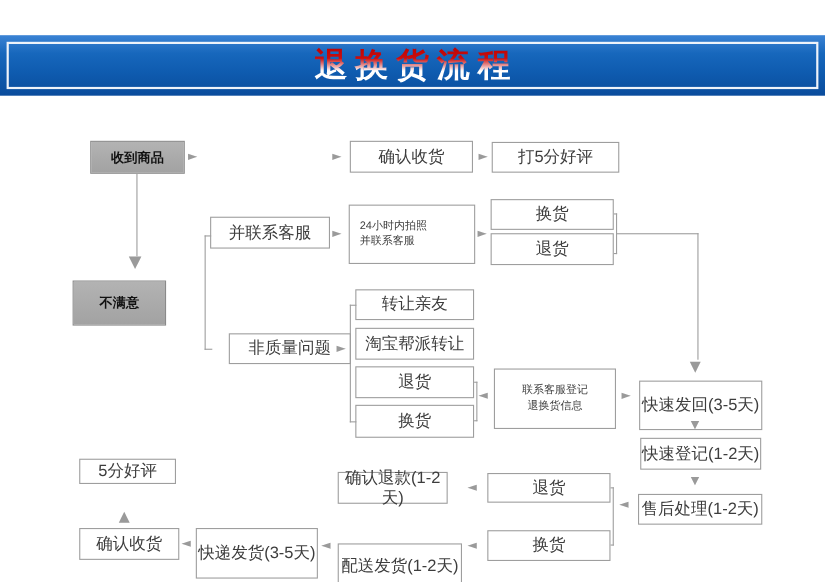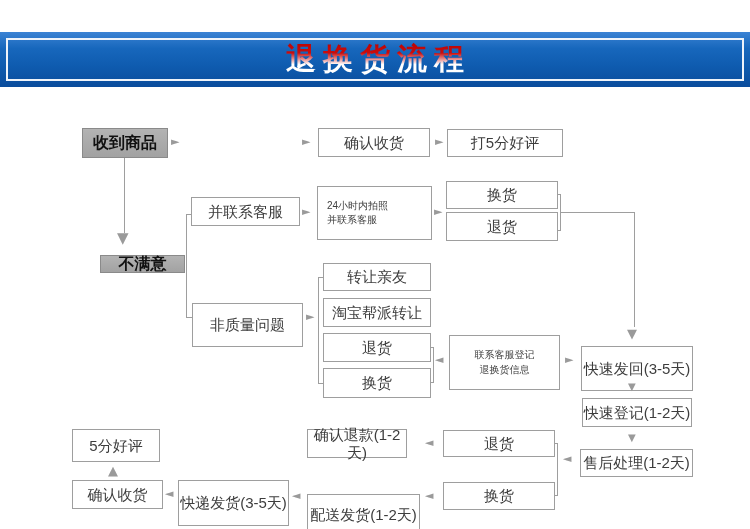--- a/index.html
+++ b/index.html
@@ -29,21 +29,21 @@
     }
   }
   
   .node {
     position:absolute; background:#ffffff; border:1px solid #9e9e9e;
     display:flex; align-items:center; justify-content:center;
     font-size:15px; color:#3d3d3d; text-align:center; line-height:1.2;
   }
   .node.gray {
     background:linear-gradient(180deg,#b3b3b3 0%,#a2a2a2 100%);
-    border:1px solid #8a8a8a; color:#111111; font-weight:bold; font-size:16px;
+    border:1px solid #8a8a8a; color:#111111; font-weight:bold; font-size:12px;
   }
   .node.two { white-space:pre-line; line-height:1.45; font-size:10px; }
   .node.alignleft { justify-content:flex-start; text-align:left; padding-left:9px; }
   
   .ln { position:absolute; background:#9e9e9e; }
   .arr {
     position:absolute; color:#9a9a9a; font-size:11px; line-height:1;
     font-family:"DejaVu Sans",sans-serif;
   }
   .arr.big { font-size:15px; }
@@ -58,46 +58,46 @@
 <div class="stage">
 
   <div class="banner">
     <div class="banner-title">退换货流程</div>
   </div>
 
   <div class="node gray" style="left:82px;top:98px;width:86px;height:30px">收到商品</div>
   <div class="node" style="left:318px;top:98px;width:112px;height:29px">确认收货</div>
   <div class="node" style="left:447px;top:99px;width:116px;height:28px">打5分好评</div>
 
-  <div class="node gray" style="left:100px;top:225px;width:85px;height:18px">不满意</div>
+  <div class="node gray" style="left:66px;top:225px;width:85px;height:41px">不满意</div>
   <div class="node" style="left:191px;top:167px;width:109px;height:29px">并联系客服</div>
   <div class="node two alignleft" style="left:317px;top:156px;width:115px;height:54px">24小时内拍照
 并联系客服</div>
   <div class="node" style="left:446px;top:151px;width:112px;height:28px">换货</div>
   <div class="node" style="left:446px;top:182px;width:112px;height:29px">退货</div>
-  <div class="node" style="left:192px;top:273px;width:111px;height:44px">非质量问题</div>
+  <div class="node" style="left:208px;top:273px;width:111px;height:28px">非质量问题</div>
 
   <div class="node" style="left:323px;top:233px;width:108px;height:28px">转让亲友</div>
   <div class="node" style="left:323px;top:268px;width:108px;height:29px">淘宝帮派转让</div>
   <div class="node" style="left:323px;top:303px;width:108px;height:29px">退货</div>
   <div class="node" style="left:323px;top:338px;width:108px;height:30px">换货</div>
 
   <div class="node two" style="left:449px;top:305px;width:111px;height:55px">联系客服登记
 退换货信息</div>
   <div class="node" style="left:581px;top:316px;width:112px;height:45px">快速发回(3-5天)</div>
   <div class="node" style="left:582px;top:368px;width:110px;height:29px">快速登记(1-2天)</div>
   <div class="node" style="left:580px;top:419px;width:113px;height:28px">售后处理(1-2天)</div>
 
   <div class="node" style="left:443px;top:400px;width:112px;height:27px">退货</div>
   <div class="node" style="left:307px;top:399px;width:100px;height:29px">确认退款(1-2天)</div>
   <div class="node" style="left:443px;top:452px;width:112px;height:28px">换货</div>
   <div class="node" style="left:307px;top:464px;width:113px;height:42px">配送发货(1-2天)</div>
   <div class="node" style="left:178px;top:450px;width:111px;height:46px">快递发货(3-5天)</div>
   <div class="node" style="left:72px;top:450px;width:91px;height:29px">确认收货</div>
-  <div class="node" style="left:72px;top:399px;width:88px;height:33px">5分好评</div>
+  <div class="node" style="left:72px;top:387px;width:88px;height:23px">5分好评</div>
 
   <div class="ln" style="left:124px;top:128px;width:1px;height:75px"></div>
 
   <div class="ln" style="left:186px;top:184px;width:1px;height:104px"></div>
   <div class="ln" style="left:186px;top:184px;width:6px;height:1px"></div>
   <div class="ln" style="left:186px;top:287px;width:7px;height:1px"></div>
 
   <div class="ln" style="left:318px;top:247px;width:1px;height:107px"></div>
   <div class="ln" style="left:318px;top:247px;width:6px;height:1px"></div>
   <div class="ln" style="left:318px;top:353px;width:6px;height:1px"></div>

